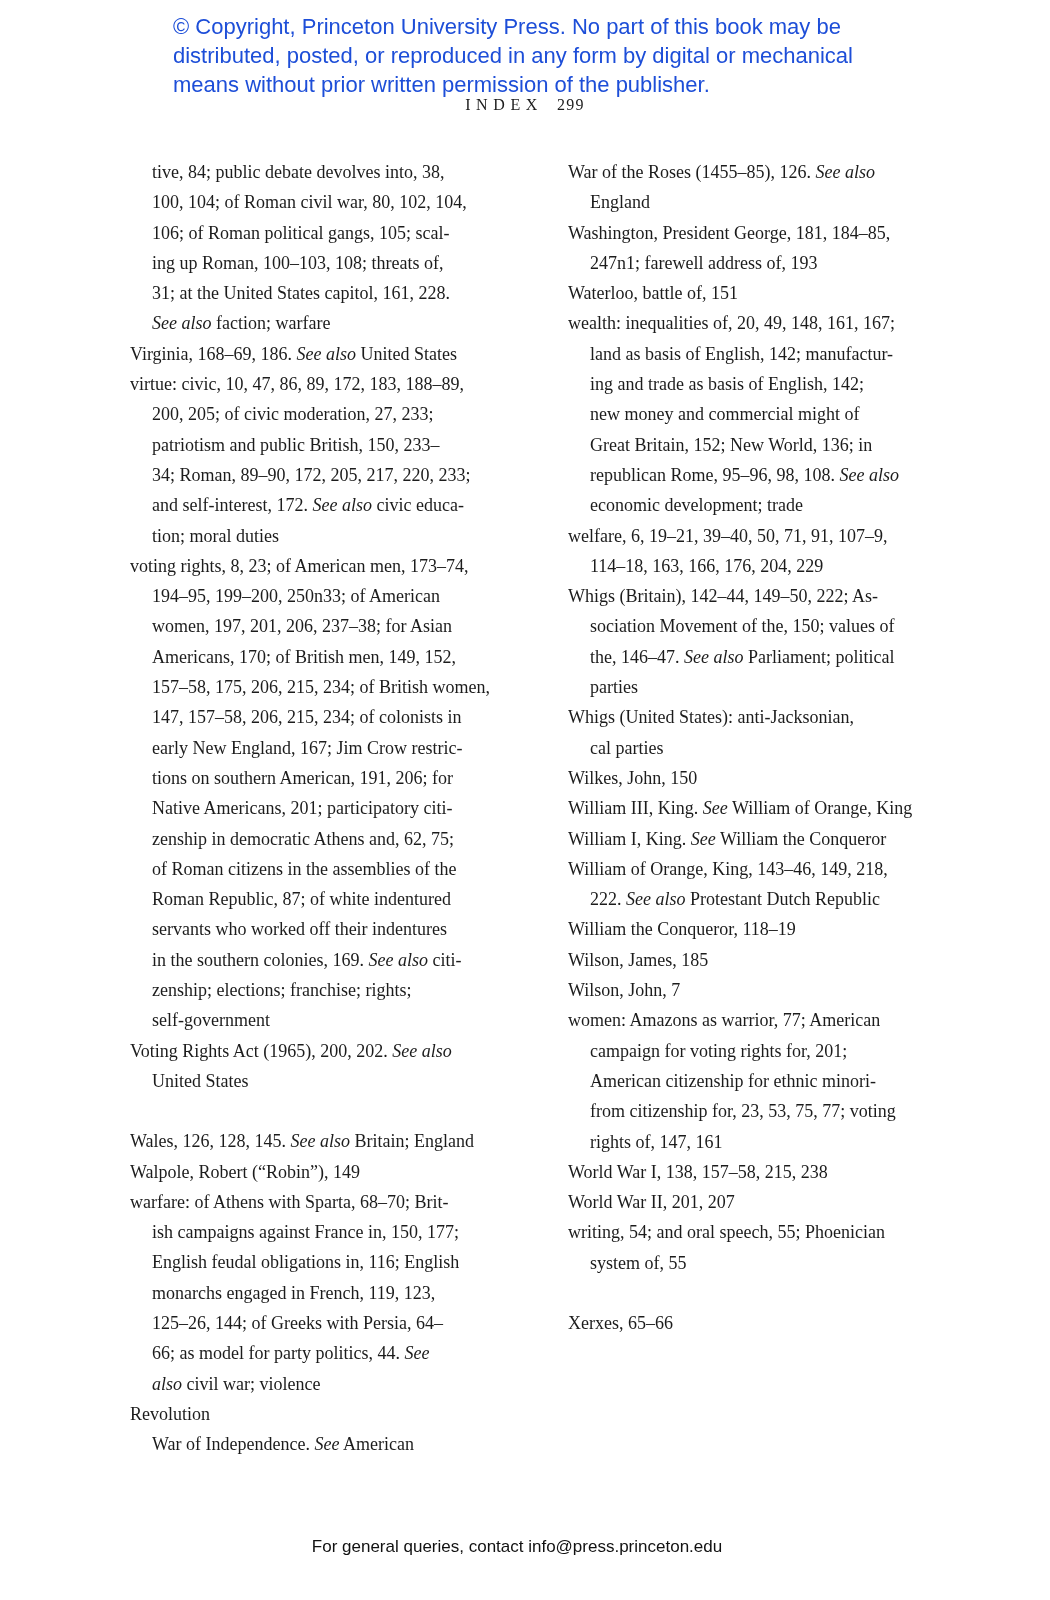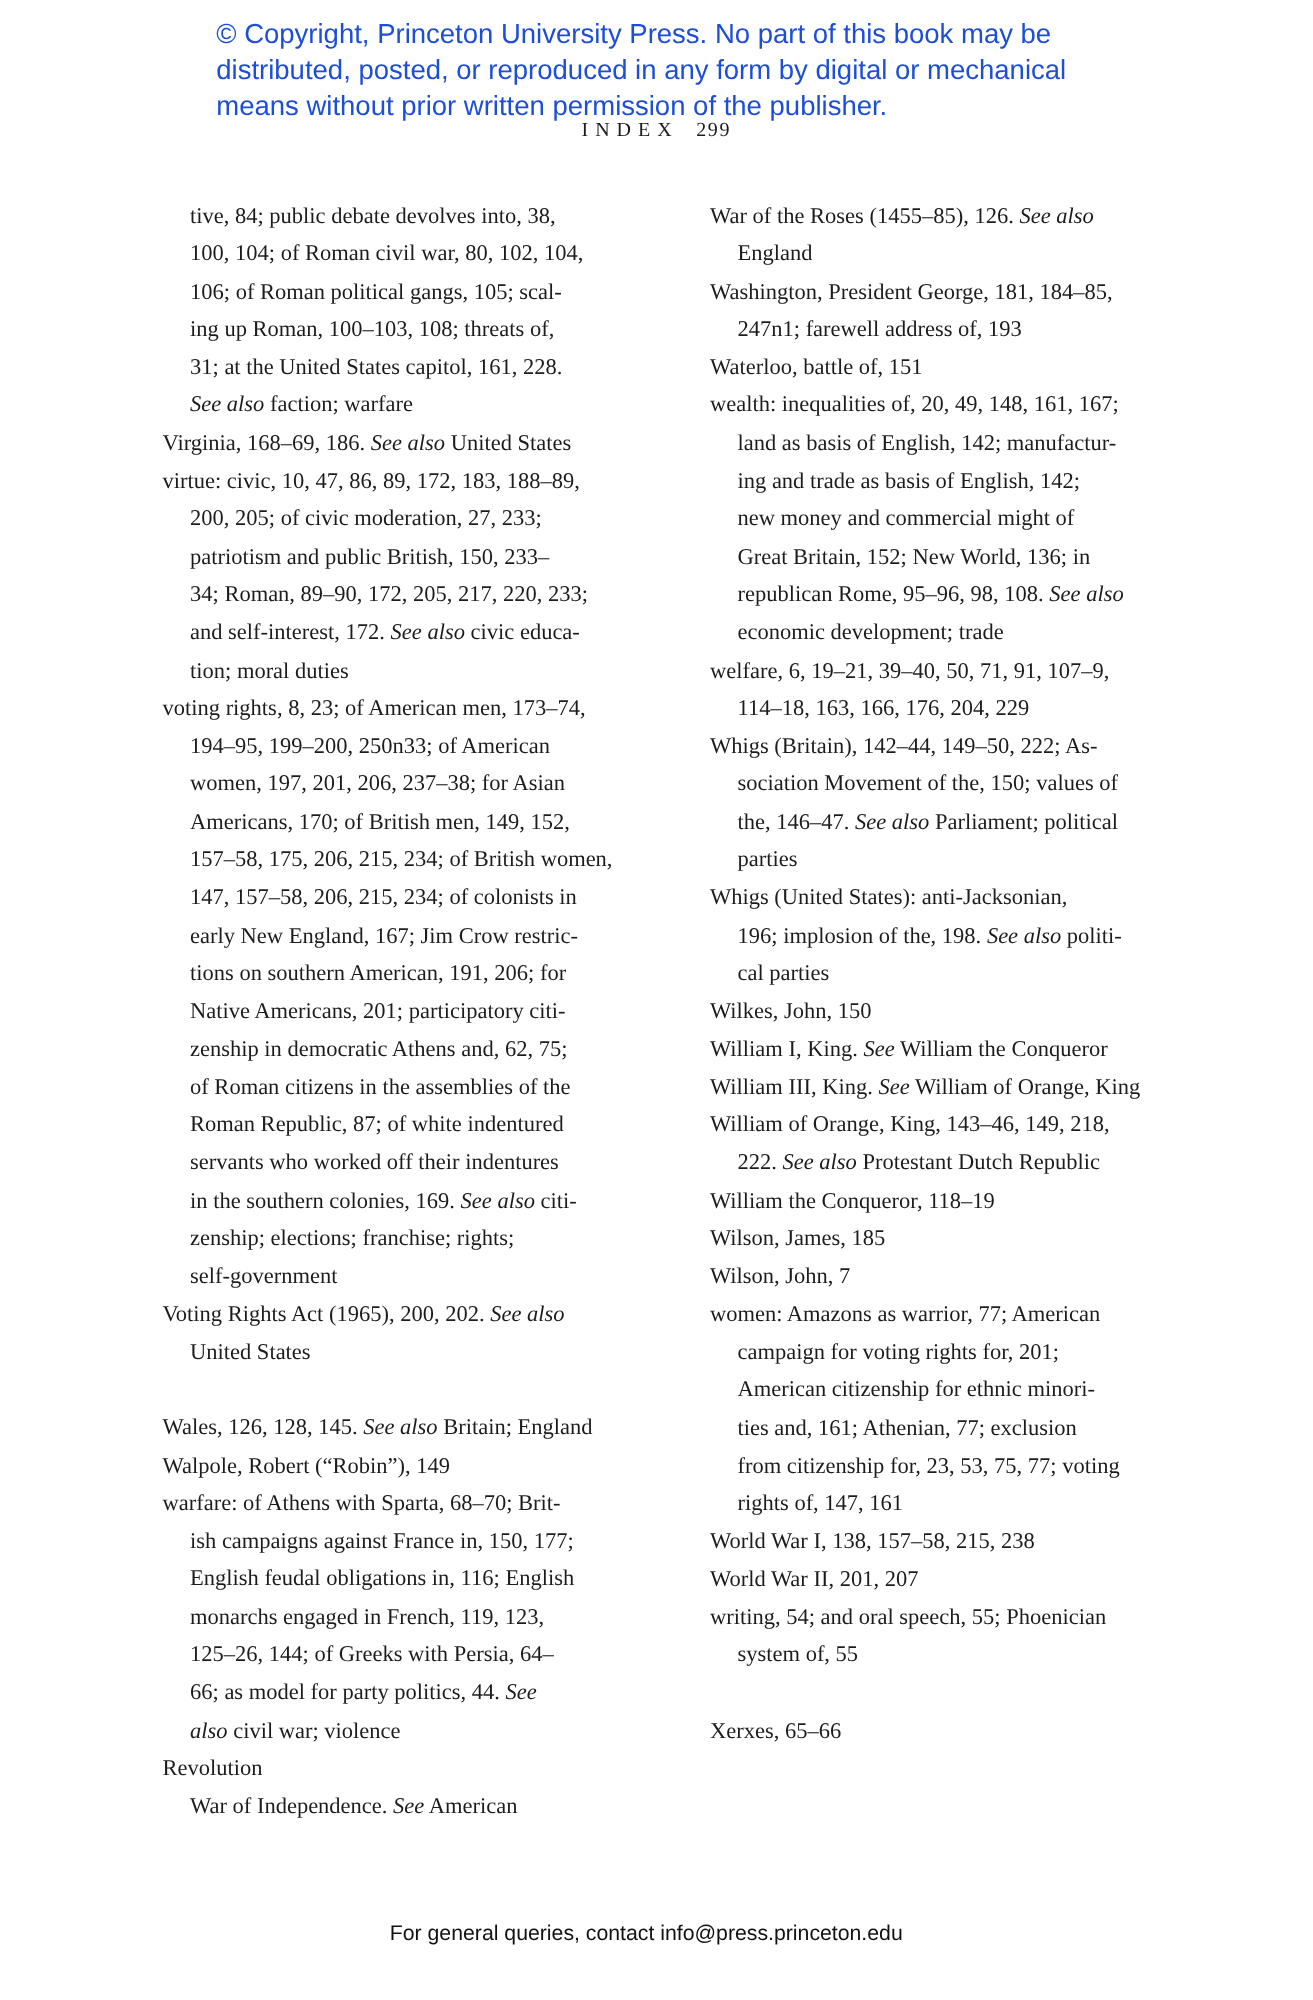--- a/index.html
+++ b/index.html
@@ -166,50 +166,48 @@
           <span class="ln">114–18, 163, 166, 176, 204, 229</span>
         </p>
         <p class="entry">
           <span class="ln">Whigs (Britain), 142–44, 149–50, 222; As-</span>
           <span class="ln">sociation Movement of the, 150; values of</span>
           <span class="ln">the, 146–47. <i>See also</i> Parliament; political</span>
           <span class="ln">parties</span>
         </p>
         <p class="entry">
           <span class="ln">Whigs (United States): anti-Jacksonian,</span>
-          <span class="ln">196; implosion of the, 198. <i>See also</i> politi-</span>
           <span class="ln">cal parties</span>
         </p>
         <p class="entry">
           <span class="ln">Wilkes, John, 150</span>
         </p>
         <p class="entry">
+          <span class="ln">William III, King. <i>See</i> William of Orange, King</span>
+        </p>
+        <p class="entry">
           <span class="ln">William I, King. <i>See</i> William the Conqueror</span>
-        </p>
-        <p class="entry">
-          <span class="ln">William III, King. <i>See</i> William of Orange, King</span>
         </p>
         <p class="entry">
           <span class="ln">William of Orange, King, 143–46, 149, 218,</span>
           <span class="ln">222. <i>See also</i> Protestant Dutch Republic</span>
         </p>
         <p class="entry">
           <span class="ln">William the Conqueror, 118–19</span>
         </p>
         <p class="entry">
           <span class="ln">Wilson, James, 185</span>
         </p>
         <p class="entry">
           <span class="ln">Wilson, John, 7</span>
         </p>
         <p class="entry">
           <span class="ln">women: Amazons as warrior, 77; American</span>
           <span class="ln">campaign for voting rights for, 201;</span>
           <span class="ln">American citizenship for ethnic minori-</span>
-          <span class="ln">ties and, 161; Athenian, 77; exclusion</span>
           <span class="ln">from citizenship for, 23, 53, 75, 77; voting</span>
           <span class="ln">rights of, 147, 161</span>
         </p>
         <p class="entry">
           <span class="ln">World War I, 138, 157–58, 215, 238</span>
         </p>
         <p class="entry">
           <span class="ln">World War II, 201, 207</span>
         </p>
         <p class="entry">

